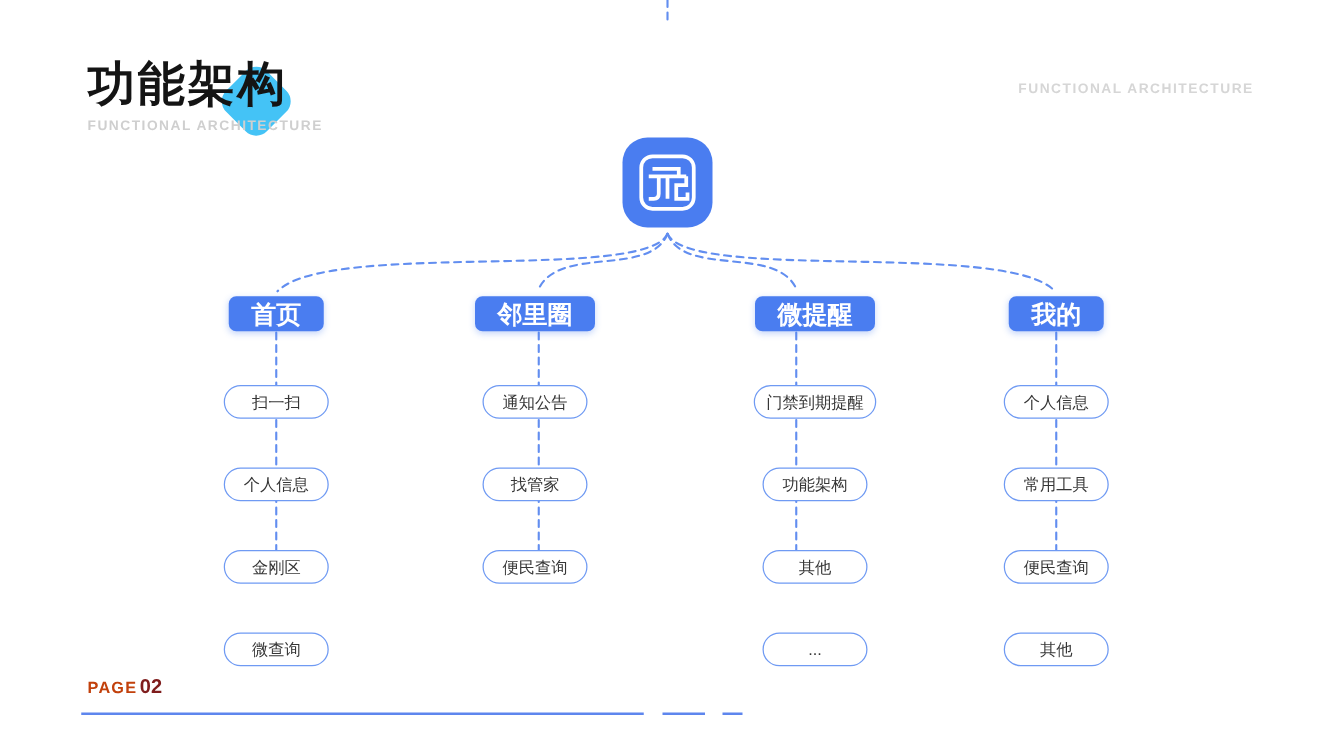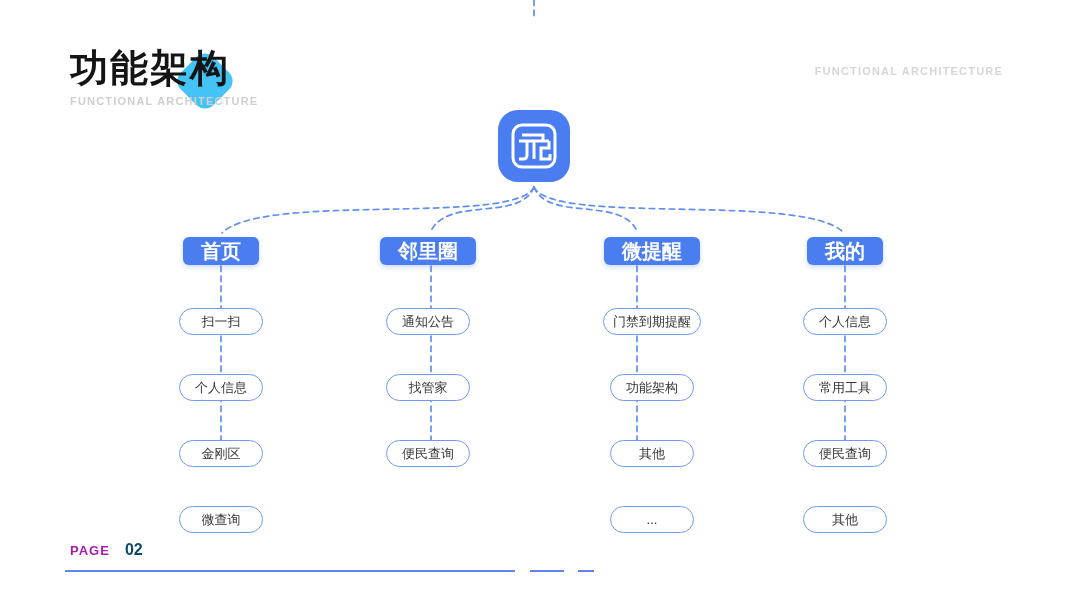--- a/index.html
+++ b/index.html
@@ -31,22 +31,22 @@
     flex-direction:column;align-items:center;z-index:2;}
   .branch-header{height:28px;min-width:76px;padding:0 18px;box-sizing:border-box;
     background:var(--primary);color:#fff;font-size:20px;font-weight:700;border-radius:6px;
     display:flex;align-items:center;justify-content:center;margin-bottom:27px;
     box-shadow:0 2px 5px rgba(74,125,240,.3);}
   .item-pill{height:27px;min-width:84px;padding:12px 9px;box-sizing:border-box;background:#fff;
     border:1.5px solid var(--pill-border);border-radius:14px;color:var(--text-dark);
     font-size:13px;display:flex;align-items:center;justify-content:center;margin-bottom:23px;margin-top:16px;}
   
   .footer{position:absolute;left:70px;top:541px;display:flex;align-items:baseline;z-index:2;}
-  .page-label{font-size:13px;font-weight:700;color:#a21caf;letter-spacing:1px;}
-  .page-number{font-size:16px;font-weight:700;color:#0c4a6e;margin-left:15px;}
+  .page-label{font-size:13px;font-weight:700;color:#c2410c;letter-spacing:1px;}
+  .page-number{font-size:16px;font-weight:700;color:#7f1d1d;margin-left:2px;}
   .footer-line{position:absolute;top:570px;height:2px;background:#5E86EE;z-index:2;}
   .footer-line.long{left:65px;width:450px;}
   .footer-line.mid{left:530px;width:34px;}
   .footer-line.short{left:578px;width:16px;}
 </style>
 </head>
 <body>
 
 <div class="slide" style="--primary: #4A7DF0; --sky: #44C3F6; --line: #628EF0; --pill-border: #6F9AF3; --text-dark: #363636;">
 

